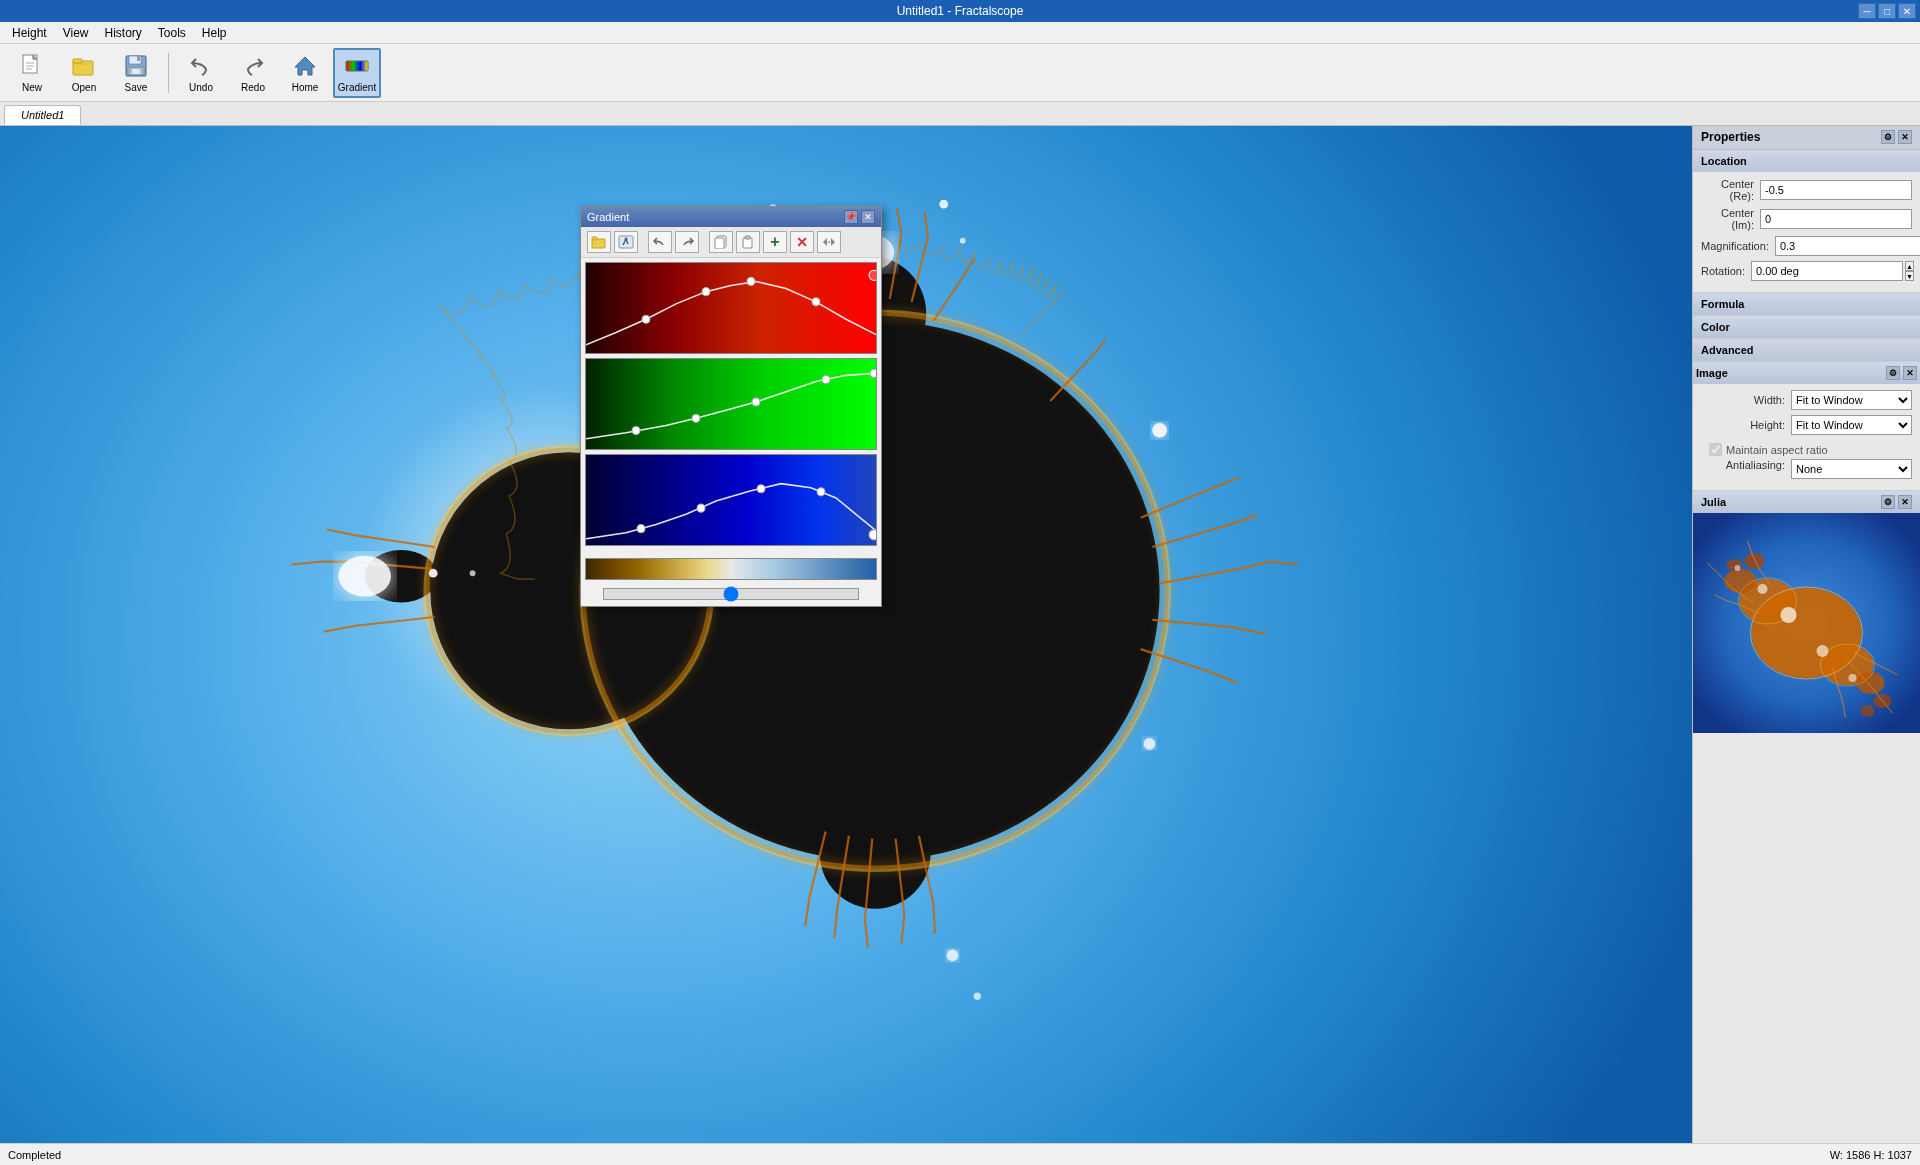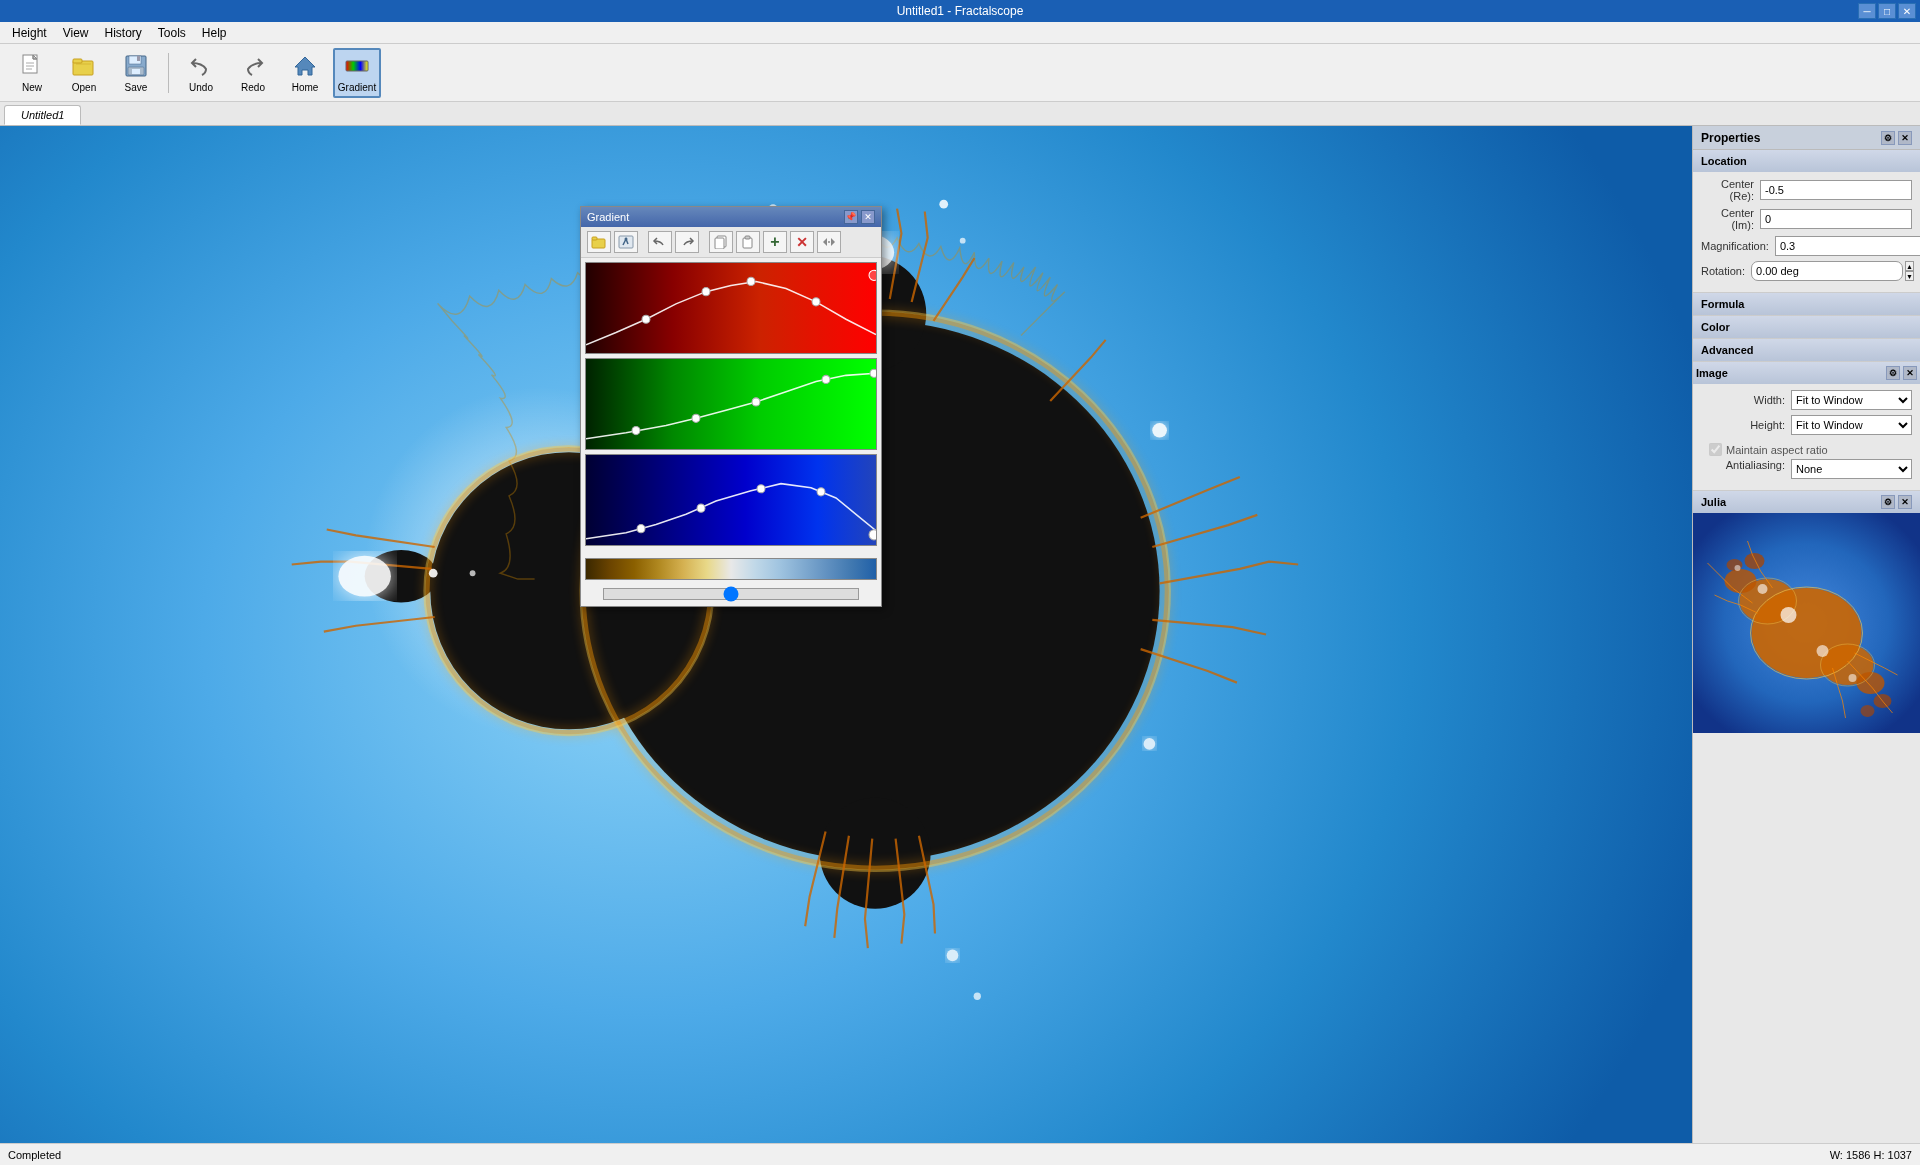--- a/index.html
+++ b/index.html
@@ -643,21 +643,21 @@
       </div>
 
       <div id="gradient-slider-container">
         <input type="range" id="gradient-slider" min="0" max="100" value="50" style="width: 88%;">
       </div>
     </div>
   </div>
 
   <div id="right-panel">
 
-    <div style="background:#c8d0dc; padding:4px 8px; font-size:12px; font-weight:bold; display:flex; justify-content:space-between; align-items:center; height:24px; border-bottom:1px solid #bbb;">
+    <div style="background:#c8d0dc; padding:4px 8px; font-size:12px; font-weight:bold; display:flex; justify-content:space-between; align-items:flex-start; height:24px; border-bottom:1px solid #bbb;">
       <span>Properties</span>
       <div style="display:flex; gap:3px;">
         <div style="width:14px;height:14px;background:#b0b8c8;border:1px solid #8899bb;display:flex;align-items:center;justify-content:center;font-size:9px;cursor:pointer;">⚙</div>
         <div style="width:14px;height:14px;background:#b0b8c8;border:1px solid #8899bb;display:flex;align-items:center;justify-content:center;font-size:9px;cursor:pointer;">✕</div>
       </div>
     </div>
 
     <div class="panel-section">
       <div class="panel-header">
         <span>Location</span>
@@ -671,21 +671,21 @@
           <span class="prop-label">Center (Im):</span>
           <input class="prop-input" type="text" value="0" style="">
         </div>
         <div class="prop-row">
           <span class="prop-label">Magnification:</span>
           <input class="prop-input" type="text" style="flex: 0.7 1 0%;" value="0.3">
 
         </div>
         <div class="prop-row">
           <span class="prop-label">Rotation:</span>
-          <input class="prop-input" type="text" style="flex: 0.7 1 0%; border-radius: 7px;" value="0.00 deg">
+          <input class="prop-input" type="text" style="flex: 0.7 1 0%;" value="0.00 deg">
           <div style="width:14px; display:flex; flex-direction:column; margin-left:2px;">
             <div style="height:10px;border:1px solid #999;background:#f0f0f0;display:flex;align-items:center;justify-content:center;font-size:7px;cursor:pointer;">▲</div>
             <div style="height:10px;border:1px solid #999;background:#f0f0f0;display:flex;align-items:center;justify-content:center;font-size:7px;cursor:pointer;">▼</div>
           </div>
         </div>
       </div>
     </div>
 
     <div class="panel-section">
       <div class="panel-header">

